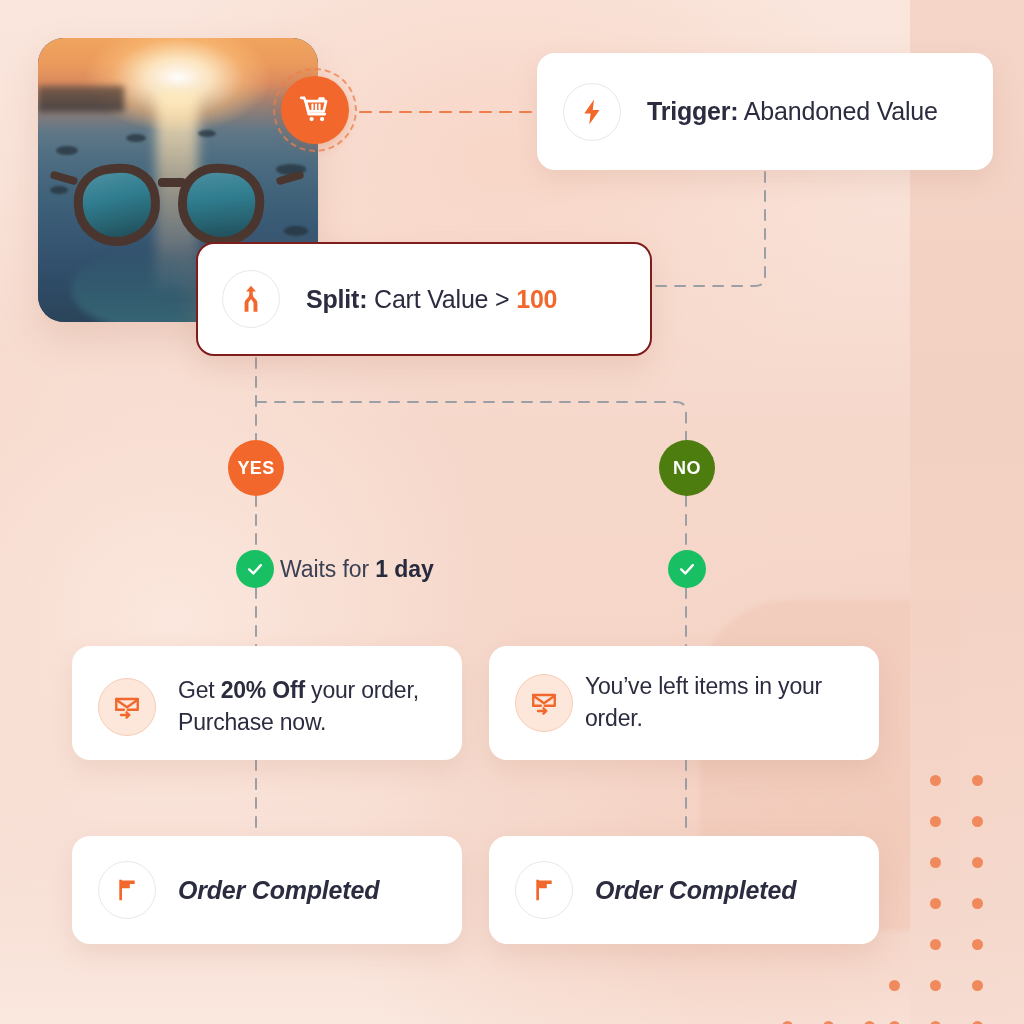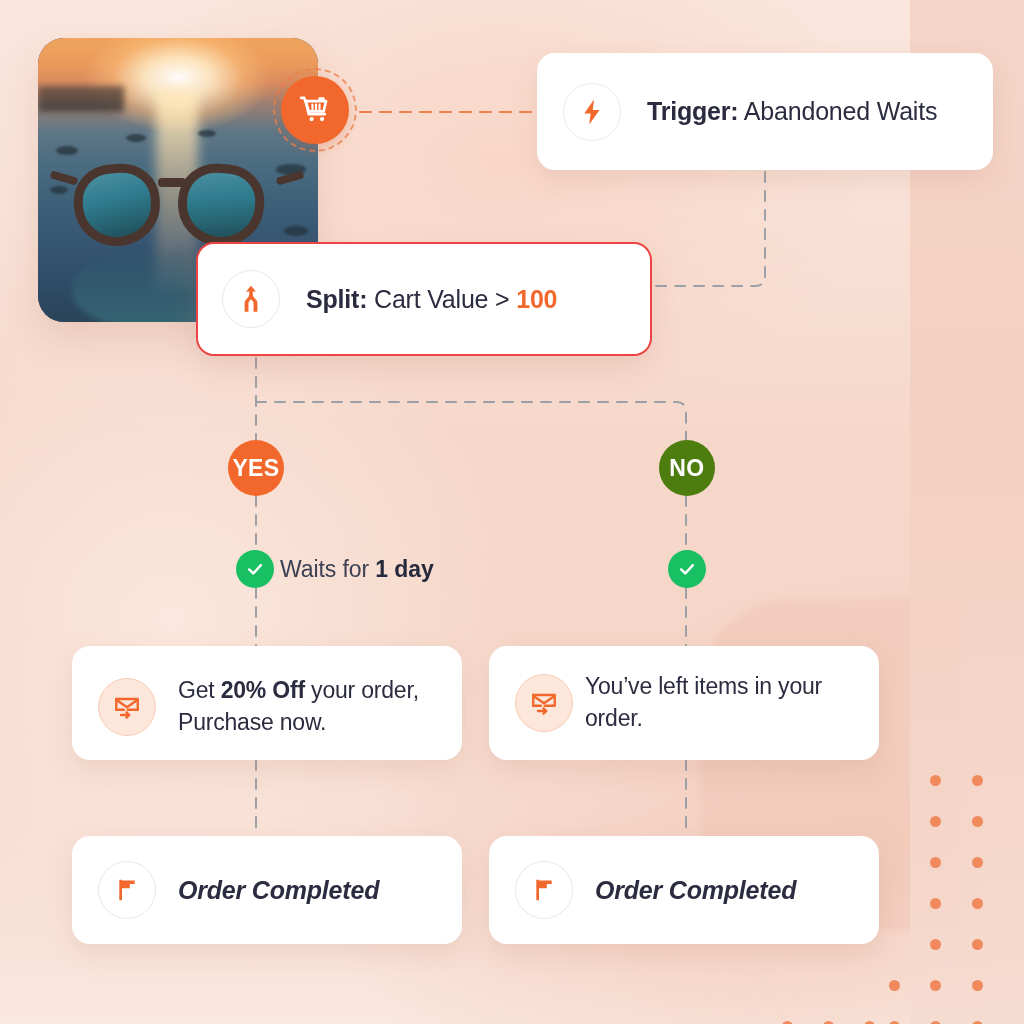--- a/index.html
+++ b/index.html
@@ -197,21 +197,21 @@
   .card {
     position: absolute;
     background: #fff;
     border-radius: 18px;
     box-shadow: 0 10px 26px rgba(186,132,110,.18);
     display: flex;
     align-items: center;
     box-sizing: border-box;
   }
   .card.outlined {
-    border: 2px solid #ef4444;
+    border: 2px solid #7f1d1d;
     box-shadow: 0 12px 30px rgba(186,132,110,.20);
   }
   .card-icon {
     flex: 0 0 auto;
     width: 58px; height: 58px;
     border-radius: 50%;
     display: flex;
     align-items: center;
     justify-content: center;
     box-sizing: border-box;
@@ -240,21 +240,21 @@
 
   
   .branch-badge {
     position: absolute;
     width: 56px; height: 56px;
     border-radius: 50%;
     display: flex;
     align-items: center;
     justify-content: center;
     color: #fff;
-    font-size: 23px;
+    font-size: 18px;
     font-weight: 700;
     letter-spacing: .4px;
   }
   #badge-yes { left: 228px; top: 440px; background: #f2682c; }
   #badge-no  { left: 659px; top: 440px; background: #4d7c0f; }
 
   
   .wait-row {
     position: absolute;
     display: flex;
@@ -375,21 +375,21 @@
     </div>
   </div>
 
   <div class="card" id="card-trigger">
     <div class="card-icon hairline">
       <svg width="30" height="30" viewBox="0 0 24 24">
         <path d="M13.6 2 5.8 13.1h5.1L9.8 22l8.2-11.6h-5.4z" fill="#f2682c"></path>
       </svg>
     </div>
     <div class="card-text">
-      <b>Trigger:</b><span> Abandoned Waits</span>
+      <b>Trigger:</b><span> Abandoned Value</span>
     </div>
   </div>
 
   <div class="card outlined" id="card-split">
     <div class="card-icon hairline">
       <svg width="32" height="32" viewBox="0 0 24 24">
         <path d="M7.2 21.5v-6.2c0-2.0 1.1-2.8 2.2-4.0 0.9-1.0 1.3-2.0 1.3-3.3V6.4h-2.4L12 2l3.7 4.4h-2.4v1.6c0 1.3 0.4 2.3 1.3 3.3 1.1 1.2 2.2 2.0 2.2 4.0v6.2h-2.9v-6.2c0-0.9-0.4-1.4-1.1-2.2-0.3-0.3-0.5-0.6-0.8-0.9-0.3 0.3-0.5 0.6-0.8 0.9-0.7 0.8-1.1 1.3-1.1 2.2v6.2z" fill="#f2682c"></path>
       </svg>
     </div>
     <div class="card-text">

